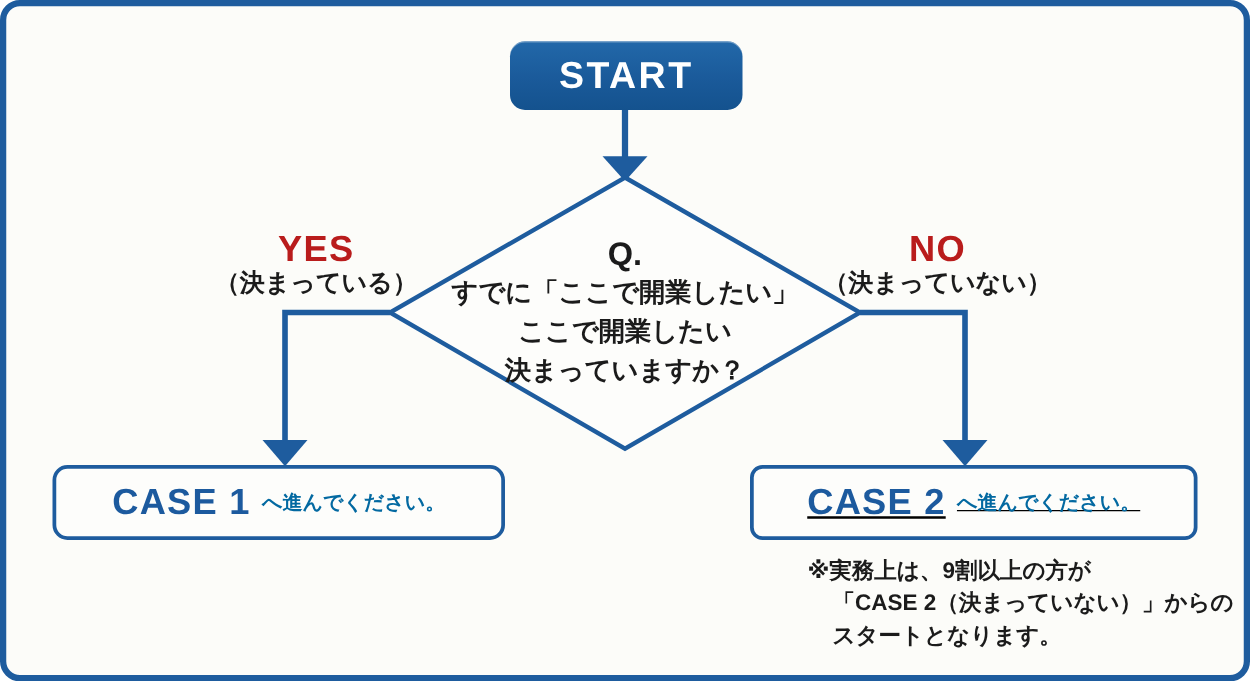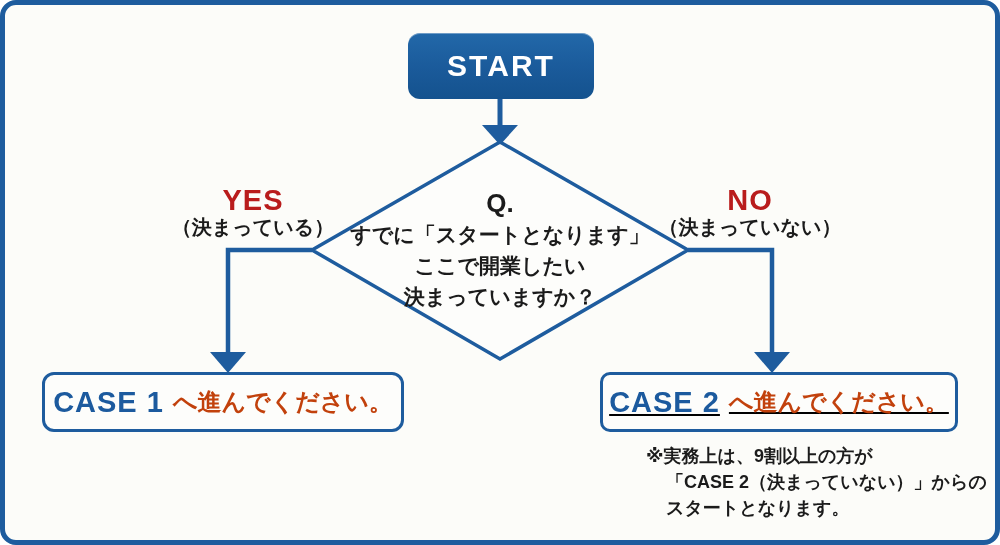--- a/index.html
+++ b/index.html
@@ -10,21 +10,21 @@
     box-sizing:border-box;
     background:#fcfcf9;
     border:5px solid #1e5c9e;
     border-radius:16px;
     overflow:hidden;
   }
   .layer-svg{position:absolute;left:0;top:0;width:990px;height:535px;}
   .abs{position:absolute;}
 
   .start-node{
-    left:403px;top:28px;width:186px;height:66px;
+    left:403px;top:28px;width:186px;height:55px;
     background:linear-gradient(180deg,#2268a9 0%,#1a5a9a 55%,#14528e 100%);
     border-radius:12px;
     box-shadow:inset 0 1px 0 rgba(255,255,255,.35);
     display:flex;align-items:center;justify-content:center;
     color:#ffffff;font-size:30px;font-weight:bold;letter-spacing:2px;
   }
 
   .question{
     left:320px;top:182px;width:350px;
     text-align:center;color:#1b1b1b;font-weight:bold;
@@ -41,21 +41,21 @@
   .case-box{
     height:60px;box-sizing:border-box;
     background:#fdfdfb;
     border:3.5px solid #1e5c9e;border-radius:10px;
     display:flex;align-items:center;justify-content:center;gap:9px;
     white-space:nowrap;
   }
   .case1-box{left:37px;top:367px;width:362px;border-radius:12px;}
   .case2-box{left:595px;top:367px;width:358px;text-decoration:underline;}
   .case-name{font-size:29px;font-weight:bold;color:#1c5a9e;letter-spacing:1px;}
-  .case-text{font-size:24px;font-weight:bold;color:#c2410c;text-align:center;}
+  .case-text{font-size:16px;font-weight:bold;color:#0369a1;text-align:center;}
 
   .note{left:598px;top:438px;width:370px;color:#1b1b1b;font-weight:bold;font-size:18px;line-height:26px;margin-left:43px;}
   .note .indent{padding-left:20px;}
 </style>
 </head>
 <body>
 
 <div class="canvas">
 
   <svg class="layer-svg" viewBox="0 0 990 535">
@@ -71,21 +71,21 @@
     <path d="M683,245 H767 V349" fill="none" stroke="#1e5c9e" stroke-width="4.5"></path>
     <polygon points="749,347 785,347 767,368" fill="#1e5c9e"></polygon>
   </svg>
 
   <div class="abs start-node">
     <span>START</span>
   </div>
 
   <div class="abs question">
     <div class="q-prefix">Q.</div>
-    <div class="q-line">すでに「スタートとなります」</div>
+    <div class="q-line">すでに「ここで開業したい」</div>
     <div class="q-line">ここで開業したい</div>
     <div class="q-line">決まっていますか？</div>
   </div>
 
   <div class="abs branch-label yes-label">
     <div class="word">YES</div>
     <div class="sub">（決まっている）</div>
   </div>
 
   <div class="abs branch-label no-label">

